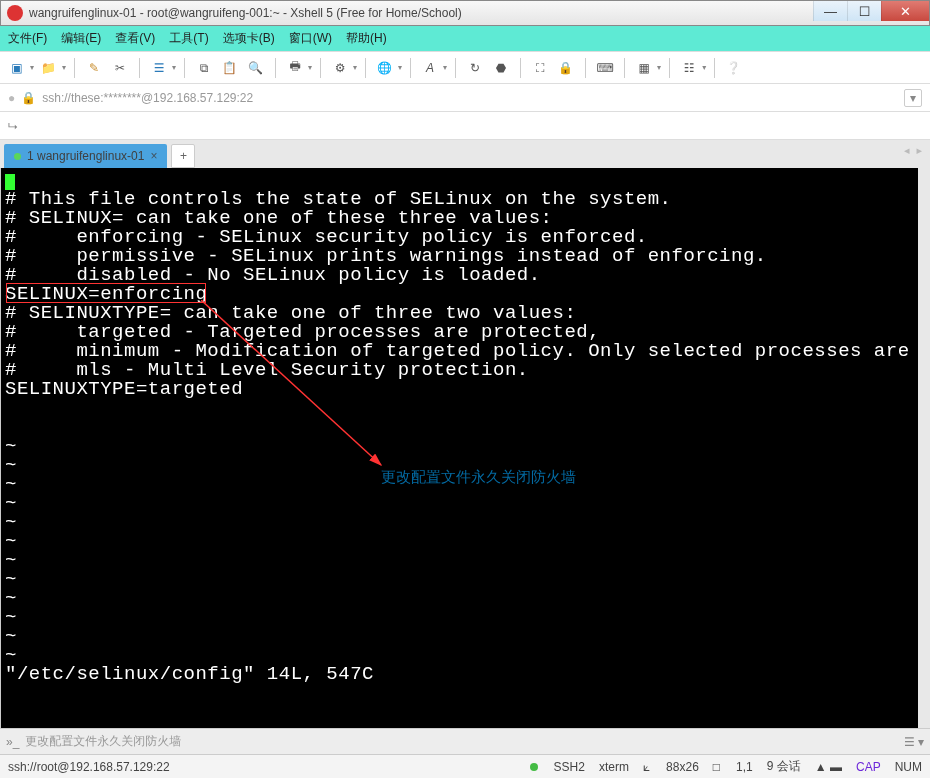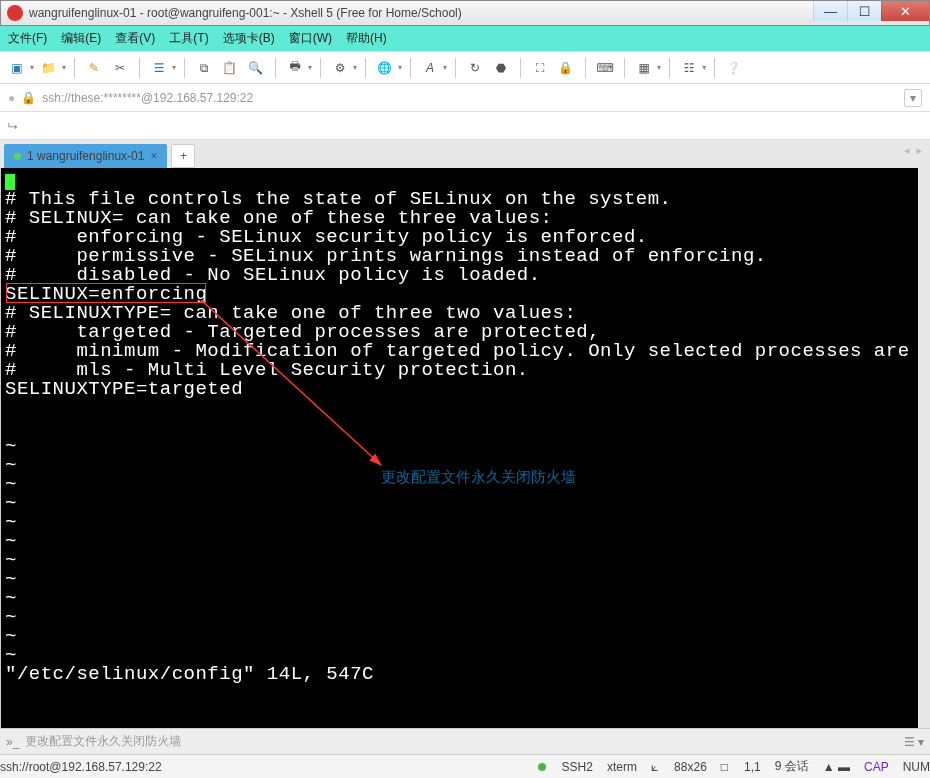--- a/index.html
+++ b/index.html
@@ -34,21 +34,21 @@
 .terminal-wrap { flex: 1; background: #000; position: relative; border-left: 1px solid #ccc; border-right: 12px solid #e8e8e8; overflow: hidden; }
 .terminal { font-family: "Courier New", monospace; font-size: 19px; line-height: 19px; color: #fff; white-space: pre; padding: 2px 4px; letter-spacing: 0.5px; }
 .cursor-block { display: inline-block; width: 10px; height: 16px; background: #3f3; vertical-align: text-bottom; }
 .highlight-box { border: 1px solid #f33; position: absolute; pointer-events: none; }
 .annot-arrow { position: absolute; pointer-events: none; }
 .annot-text { position: absolute; color: #0369a1; font-family: "Microsoft YaHei"; font-size: 15px; }
 .vscroll { position:absolute; right:-12px; top:0; width:12px; height:100%; background:#e8e8e8; }
 .send-bar { background: #ededed; height: 26px; display: flex; align-items: center; padding: 0 6px; gap: 6px; color: #999; border-top:1px solid #ccc; }
 .send-bar .send-icon { color:#888; }
 .send-bar .menu-btn { margin-left:auto; color:#888; }
-.statusbar { background: #f4f4f4; height: 24px; display: flex; align-items: center; padding: 0 0; gap: 14px; color: #444; font-size: 12px; border-top:1px solid #ccc; }
+.statusbar { background: #f4f4f4; height: 24px; display: flex; align-items: center; padding: 0 8px; gap: 14px; color: #444; font-size: 12px; border-top:1px solid #ccc; }
 .statusbar .left { margin-right: auto; }
 .statusbar .seg { display:flex; align-items:center; gap:16px; }
 .statusbar .green-dot { width:8px; height:8px; background:#4b4; border-radius:50%; }
 </style>
 </head>
 <body>
 
 <div class="titlebar">
   <div class="app-icon"></div>
   <span class="title-text">wangruifenglinux-01 - root@wangruifeng-001:~ - Xshell 5 (Free for Home/School)</span>

